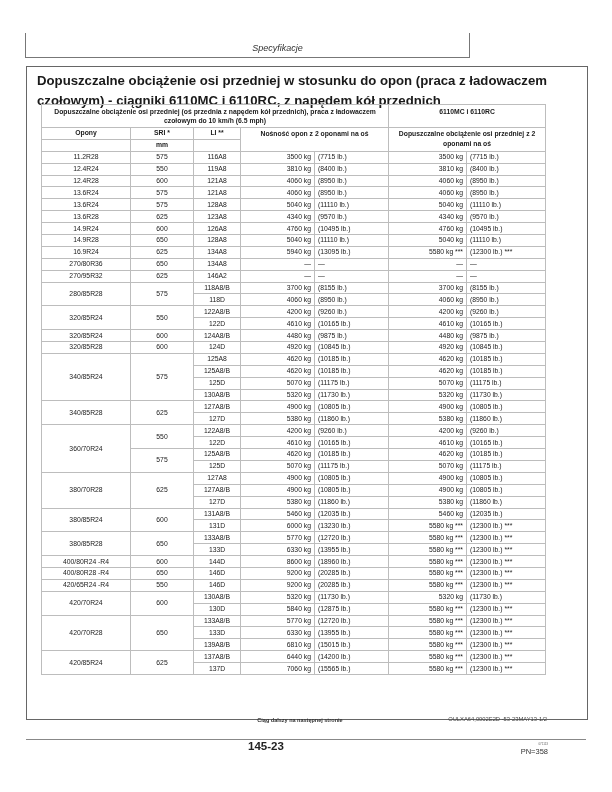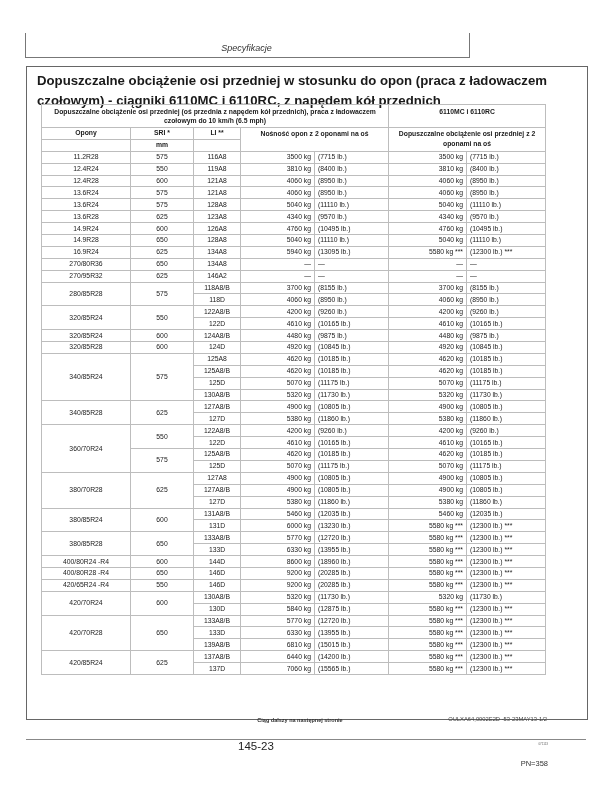--- a/index.html
+++ b/index.html
@@ -1,42 +1,42 @@
 <!DOCTYPE html>
 <html><head>
 <meta charset="utf-8">
 <style>
   html, body { margin:0; padding:0; background:#ffffff; }
   body { width:612px; height:792px; position:relative; overflow:hidden;
          font-family:"Liberation Sans", sans-serif; color:#1a1a1a; }
   .hdr-frame { position:absolute; left:25px; top:33px; width:443px; height:24px;
                border-left:1px solid #777; border-right:1px solid #777; border-bottom:1px solid #777; }
   .hdr-title { position:absolute; left:25px; top:43px; width:443px; text-align:center;
-               font-size:9px; font-style:italic; color:#333; }
+               font-size:9px; font-style:italic; color:#333;padding-left:31px; }
   .page-frame { position:absolute; left:26px; top:66px; width:560px; height:652px;
                 border:1px solid #666; }
   .title { position:absolute; left:37px; top:71px; width:545px; font-size:13.2px;
            font-weight:bold; line-height:20px; color:#1a1a1a; }
   table.spec { position:absolute; left:41px; top:104px; width:504px;
                border-collapse:collapse; font-size:6.8px; table-layout:fixed; }
   table.spec td, table.spec th { border:1px solid #bdbdbd; padding:0 3px; height:10.9px;
                line-height:10px; white-space:nowrap; overflow:hidden; }
   table.spec th { font-weight:bold; text-align:center; }
   .c { text-align:center; }
   .r { text-align:right; }
   .l { text-align:left; }
   tr.grp td { border-top:1.6px solid #888; }
   .foot-cont { position:absolute; left:200px; top:717px; width:200px; text-align:center;
                font-size:5.5px; font-weight:bold; color:#333; }
   .foot-code { position:absolute; left:410px; top:716px; width:137px; text-align:right;
                font-size:5.8px; color:#444; }
   .pg-rule { position:absolute; left:26px; top:739px; width:560px; border-top:1px solid #888; }
-  .pg-num { position:absolute; left:238px; top:740px; font-size:11.5px; font-weight:normal; color:#222; }
+  .pg-num { position:absolute; left:248px; top:740px; font-size:11.5px; font-weight:bold; color:#222; }
   .pg-small { position:absolute; left:530px; top:742px; width:18px; text-align:right; font-size:3px; color:#666; }
-  .pg-pn { position:absolute; left:490px; top:747px; width:58px; text-align:right; font-size:7.5px; color:#333;margin-top:12px; }
+  .pg-pn { position:absolute; left:490px; top:747px; width:58px; text-align:right; font-size:7.5px; color:#333; }
 </style>
 </head>
 <body>
 
 <div class="hdr-frame"></div>
 <div class="hdr-title">Specyfikacje</div>
 
 <div class="page-frame"></div>
 
 <div class="title">Dopuszczalne obciążenie osi przedniej w stosunku do opon (praca z ładowaczem czołowym) - ciągniki 6110MC i 6110RC, z napędem kół przednich</div>

